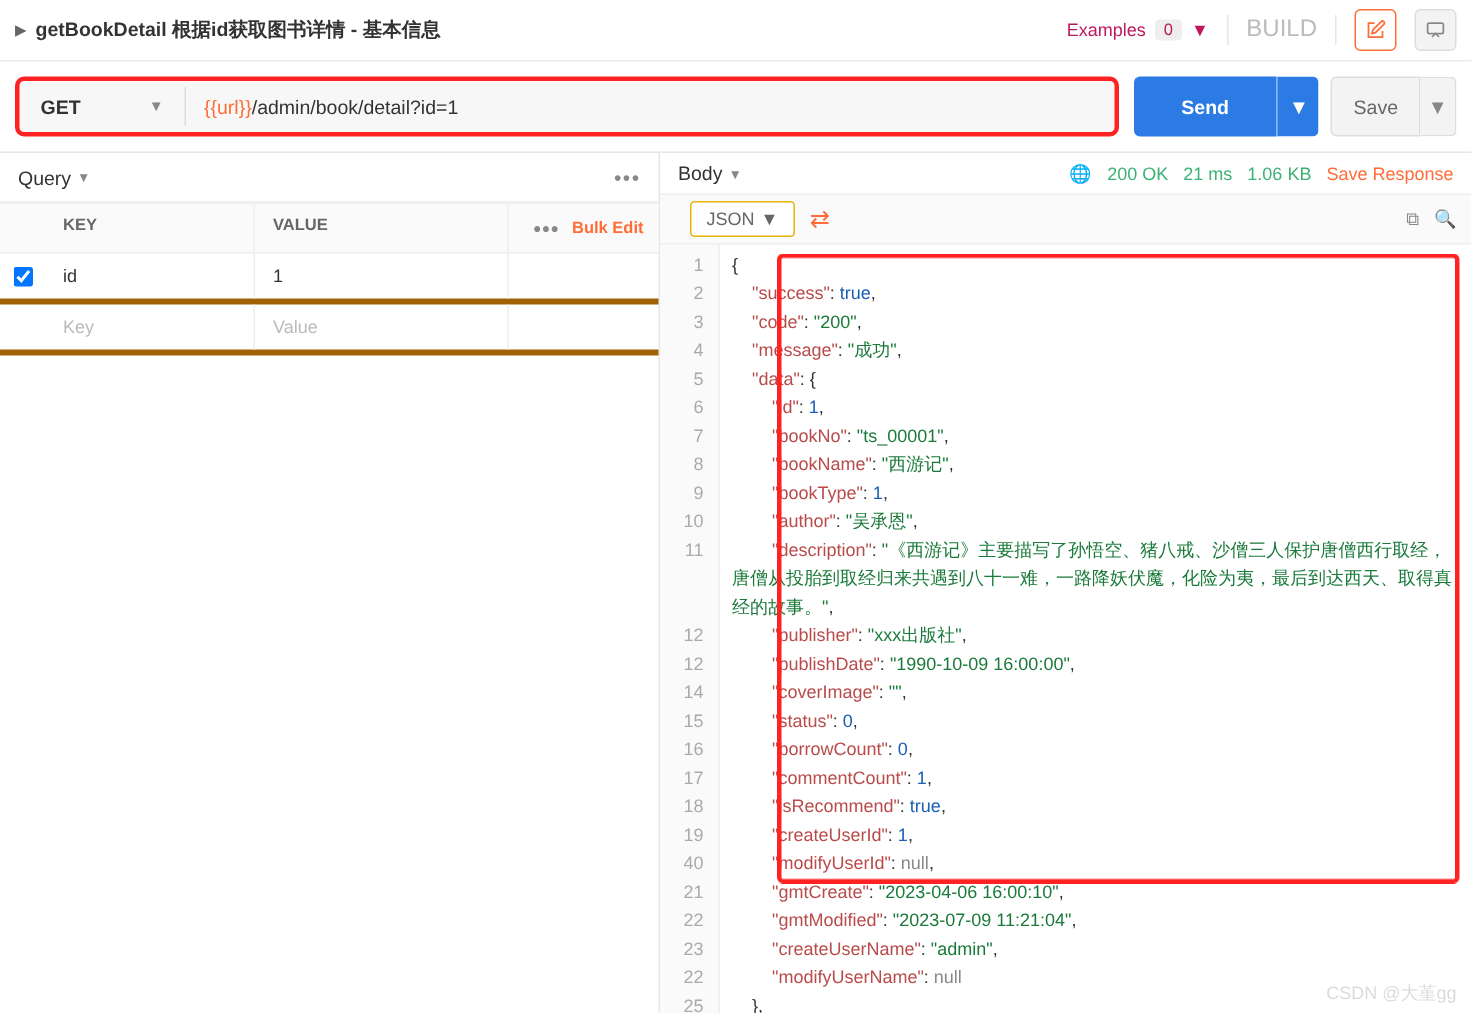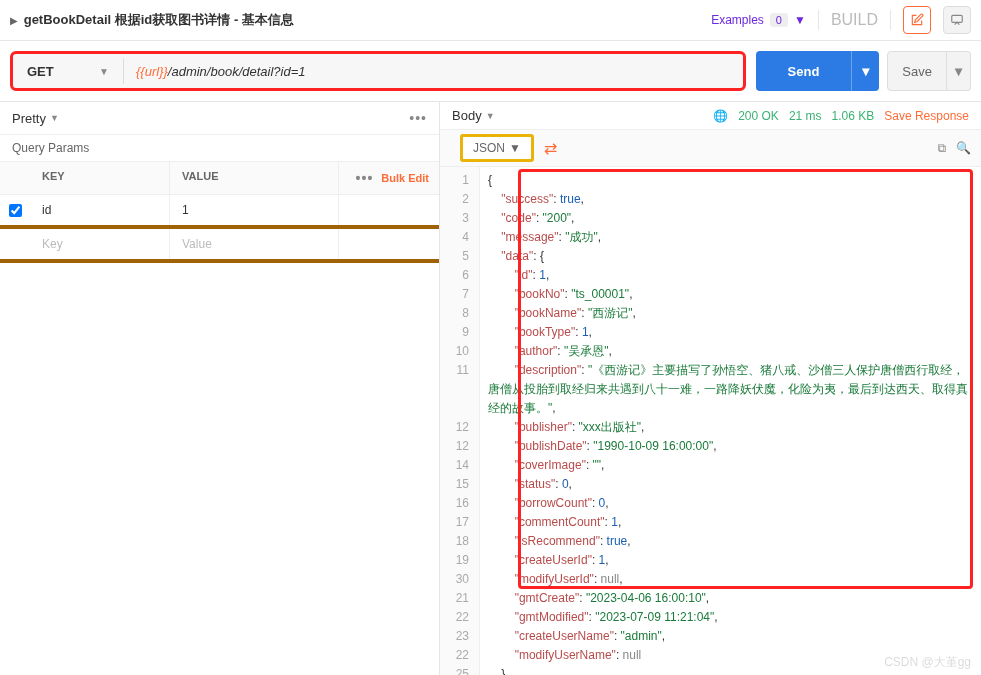--- a/index.html
+++ b/index.html
@@ -3,33 +3,33 @@
 <meta charset="utf-8">
 <style>
 * { box-sizing: border-box; margin: 0; padding: 0; font-family: -apple-system, "Helvetica Neue", Arial, sans-serif; }
 body { width: 981px; height: 675px; background: #fff; font-size: 12px; color: #333; overflow: hidden; }
 
 .header { display: flex; align-items: center; justify-content: space-between; padding: 6px 10px; border-bottom: 1px solid #e6e6e6; }
 .header-left { display: flex; align-items: center; gap: 6px; }
 .collapse-icon { font-size: 10px; color: #666; }
 .title { font-size: 13px; font-weight: 600; color: #333; }
 .header-right { display: flex; align-items: center; gap: 12px; }
-.examples { color: #6d28d9; font-size: 12px; display: flex; align-items: center; gap: 6px; cursor: pointer; }
+.examples { color: #be185d; font-size: 12px; display: flex; align-items: center; gap: 6px; cursor: pointer; }
 .examples .badge { background: #eee; padding: 1px 6px; border-radius: 3px; font-size: 11px; }
 .build { color: #bbb; font-size: 16px; cursor: pointer; }
 .divider-v { width: 1px; height: 20px; background: #e6e6e6; }
 .edit-btn { width: 28px; height: 28px; border: 1px solid #ff6c37; border-radius: 4px; display: flex; align-items: center; justify-content: center; color: #ff6c37; cursor: pointer; }
 .gray-btn { width: 28px; height: 28px; border: 1px solid #ddd; border-radius: 4px; display: flex; align-items: center; justify-content: center; color: #888; cursor: pointer; background: #f3f3f3; }
 
 .url-row { display: flex; align-items: center; padding: 10px; gap: 0; background: #fff; border-bottom: 1px solid #e6e6e6; }
 .url-box { display: flex; align-items: center; border: 3px solid #f22; border-radius: 6px; height: 40px; flex: 1; margin-right: 10px; background: #f7f7f7; }
 .method { width: 110px; display: flex; align-items: center; justify-content: space-between; padding: 0 14px; font-size: 13px; color: #333; cursor: pointer; font-weight: bold; }
 .method .chev { color: #888; font-size: 10px; }
 .url-divider { width: 1px; height: 26px; background: #ddd; }
-.url-input { flex: 1; padding: 0 12px; font-size: 13px; background: transparent; border: none; outline: none; color: #333; font-style: italic; }
+.url-input { flex: 1; padding: 0 12px; font-size: 13px; background: transparent; border: none; outline: none; color: #333; }
 .url-var { color: #ff6c37; }
 .send-group { display: flex; }
 .send-btn { background: #2c7be5; color: #fff; padding: 0 32px; height: 40px; display: flex; align-items: center; font-size: 13px; font-weight: 600; border: none; cursor: pointer; border-radius: 4px 0 0 4px; }
 .send-drop { background: #2c7be5; color: #fff; width: 28px; height: 40px; display: flex; align-items: center; justify-content: center; border: none; cursor: pointer; border-left: 1px solid rgba(255,255,255,0.3); border-radius: 0 4px 4px 0; }
 .save-group { display: flex; margin-left: 8px; }
 .save-btn { background: #f3f3f3; color: #666; padding: 0 14px; height: 40px; display: flex; align-items: center; font-size: 13px; border: 1px solid #ddd; cursor: pointer; border-radius: 4px 0 0 4px; }
 .save-drop { background: #f3f3f3; width: 24px; height: 40px; display: flex; align-items: center; justify-content: center; border: 1px solid #ddd; border-left: none; cursor: pointer; border-radius: 0 4px 4px 0; color: #888; }
 
 .main { display: flex; height: 575px; }
 .left-panel { width: 440px; border-right: 1px solid #e6e6e6; }
@@ -57,21 +57,21 @@
 .globe { color: #3bb273; }
 .st-ok { color: #3bb273; }
 .st-time { color: #3bb273; }
 .st-size { color: #3bb273; }
 .save-resp { color: #ff6c37; font-size: 12px; cursor: pointer; }
 
 .body-toolbar { display: flex; align-items: center; justify-content: space-between; padding: 4px 10px; background: #fafafa; border-bottom: 1px solid #eee; }
 .body-tabs { display: flex; gap: 2px; }
 .body-tab { padding: 6px 12px; font-size: 12px; color: #666; cursor: pointer; border-radius: 3px; }
 .body-tab.active { background: #fff; border: 1px solid #ddd; color: #333; }
-.json-sel { display: flex; align-items: center; gap: 4px; padding: 4px 10px; background: #fff; border: 3px solid #eab308; border-radius: 3px; font-size: 12px; color: #666; cursor: pointer; margin-left: 10px; }
+.json-sel { display: flex; align-items: center; gap: 4px; padding: 4px 10px; background: #fff; border: 1px solid #eab308; border-radius: 3px; font-size: 12px; color: #666; cursor: pointer; margin-left: 10px; }
 .wrap-icon { color: #ff6c37; font-size: 16px; margin-left: 10px; cursor: pointer; }
 .toolbar-right { display: flex; gap: 10px; align-items: center; color: #888; }
 .toolbar-right span { cursor: pointer; }
 
 .code-area { flex: 1; display: flex; overflow: auto; font-family: Consolas, Monaco, monospace; font-size: 12px; position: relative; }
 .gutter { width: 40px; text-align: right; padding: 4px 10px 4px 4px; color: #aaa; background: #fafafa; border-right: 1px solid #eee; line-height: 19px; }
 .gutter div { height: 19px; }
 .code { flex: 1; padding: 4px 8px; line-height: 19px; position: relative; }
 .code-line { white-space: pre; height: 19px; }
 .brace { color: #333; }
@@ -133,26 +133,25 @@
   <div class="save-group">
     <button class="save-btn">Save</button>
     <button class="save-drop">▼</button>
   </div>
 </div>
 
 <div class="main">
   <div class="left-panel">
     <div class="panel-header">
       <span class="panel-tab">
-        <span>Pretty</span>
+        <span>Query</span>
         <span class="chev">▼</span>
       </span>
       <span class="dots">•••</span>
     </div>
-    <div class="subheader">Query Params</div>
     <div class="table-head">
       <div class="th check"></div>
       <div class="th col-key">KEY</div>
       <div class="th col-val">VALUE</div>
       <div class="th col-act">
         <span class="dots">•••</span>
         <span class="bulk">Bulk Edit</span>
       </div>
     </div>
     <div class="tr">
@@ -212,21 +211,21 @@
           <div>10</div>
           <div style="height: 57px;">11</div>
           <div>12</div>
           <div>12</div>
           <div>14</div>
           <div>15</div>
           <div>16</div>
           <div>17</div>
           <div>18</div>
           <div>19</div>
-          <div>30</div>
+          <div>40</div>
           <div>21</div>
           <div>22</div>
           <div>23</div>
           <div>22</div>
           <div>25</div>
         </div>
       <div class="code" id="code">
           <div class="code-line"><span class="brace">{</span></div>
           <div class="code-line">    <span class="key">"success"</span>: <span class="bool">true</span>,</div>
           <div class="code-line">    <span class="key">"code"</span>: <span class="str">"200"</span>,</div>

